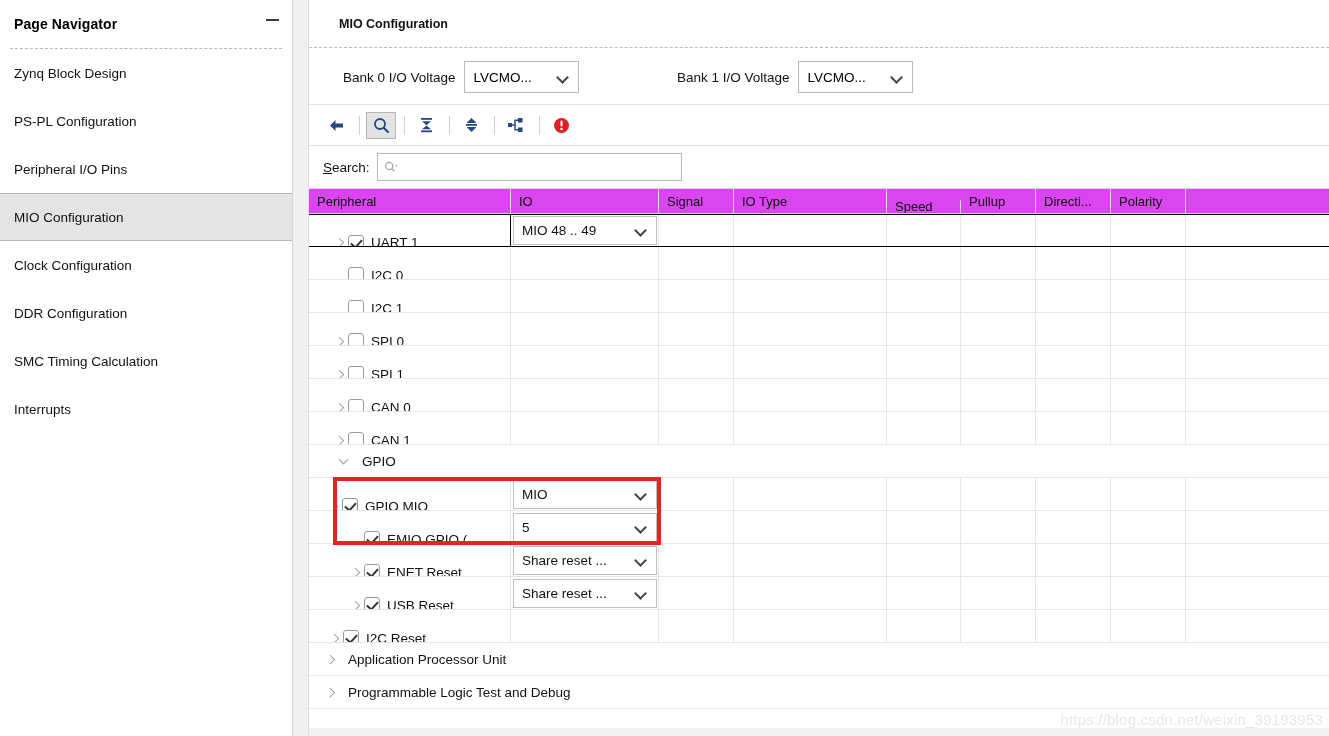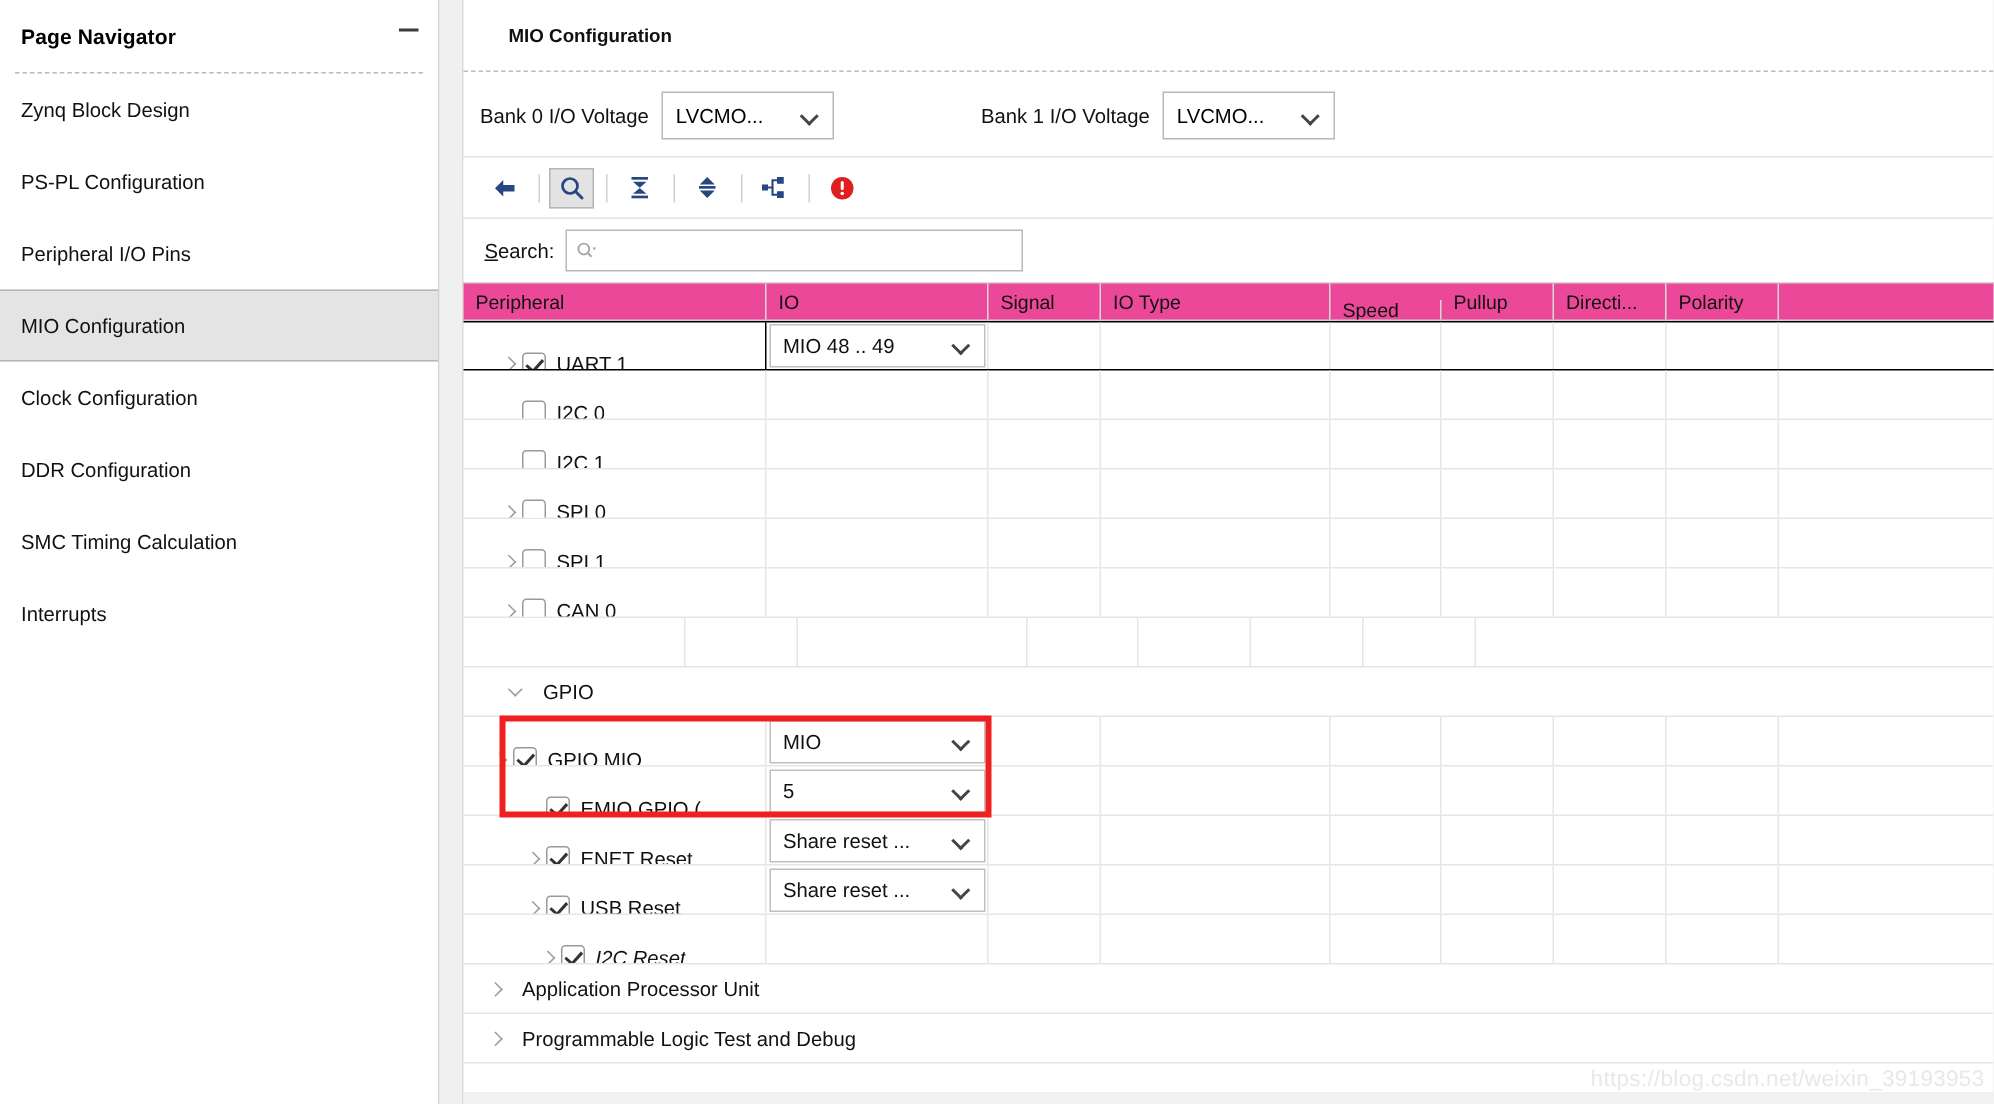--- a/index.html
+++ b/index.html
@@ -82,21 +82,21 @@
 
   
   #bankbar {
     height: 57px;
     position: relative;
     border-bottom: 1px solid #e2e2e2;
   }
   .bank-group { position: absolute; top: 13px; display: flex; align-items: center; }
   #bank0-group { left: 11px; }
   #bank1-group { left: 345px; }
-  .bank-label { font-size: 13.5px; color: #111; margin-right: 8px; }
+  .bank-label { font-size: 13.5px; color: #111; margin-right: 8px; margin-left: 23px; }
   .combo {
     border: 1px solid #b8b8b8;
     background: #fff;
     height: 32px;
     display: flex; align-items: center;
     position: relative;
     cursor: default;
   }
   .combo .ctext {
     font-size: 13.5px; color: #000000;
@@ -167,21 +167,21 @@
     font-size: 13px;
     width: 255px;
     background: transparent;
   }
 
   
   #table { position: relative; width: 1021px; }
   #thead {
     display: flex;
     height: 26px;
-    background: #ec4899;
+    background: #d946ef;
     border-top: 1px solid #d6d6d6;
     border-bottom: 1px solid #cfcfcf;
     justify-content: space-between;
   }
   .th {
     font-size: 13px; color: #111;
     display: flex; align-items: center;
     padding-left: 8px;
     border-right: 1px solid #d9d9d9;
     overflow: hidden; white-space: nowrap;
@@ -577,20 +577,29 @@
             <div class="td" style="width: 148px; min-width: 148px;"></div>
             <div class="td" style="width: 75px; min-width: 75px;"></div>
             <div class="td" style="width: 153px; min-width: 153px;"></div>
             <div class="td" style="width: 74px; min-width: 74px;"></div>
             <div class="td" style="width: 75px; min-width: 75px;"></div>
             <div class="td" style="width: 75px; min-width: 75px;"></div>
             <div class="td" style="width: 75px; min-width: 75px;"></div>
             <div class="td nb" style="width: 144px; min-width: 144px;"></div>
           </div>
           <div class="trow">
+            <div class="td" style="width: 202px; min-width: 202px;">
+              <div class="cell-peri" style="padding-left: 22px;">
+                <span class="twisty">
+                  <span class="arrow-r"></span>
+                </span>
+                <span class="cbox"></span>
+                <span class="plabel">CAN 1</span>
+              </div>
+            </div>
             <div class="td" style="width: 148px; min-width: 148px;"></div>
             <div class="td" style="width: 75px; min-width: 75px;"></div>
             <div class="td" style="width: 153px; min-width: 153px;"></div>
             <div class="td" style="width: 74px; min-width: 74px;"></div>
             <div class="td" style="width: 75px; min-width: 75px;"></div>
             <div class="td" style="width: 75px; min-width: 75px;"></div>
             <div class="td" style="width: 75px; min-width: 75px;"></div>
             <div class="td nb" style="width: 144px; min-width: 144px;"></div>
           </div>
           <div class="frow">
@@ -698,21 +707,21 @@
             <div class="td" style="width: 75px; min-width: 75px;"></div>
             <div class="td" style="width: 153px; min-width: 153px;"></div>
             <div class="td" style="width: 74px; min-width: 74px;"></div>
             <div class="td" style="width: 75px; min-width: 75px;"></div>
             <div class="td" style="width: 75px; min-width: 75px;"></div>
             <div class="td" style="width: 75px; min-width: 75px;"></div>
             <div class="td nb" style="width: 144px; min-width: 144px;"></div>
           </div>
           <div class="trow">
             <div class="td" style="width: 202px; min-width: 202px;">
-              <div class="cell-peri" style="padding-left: 48px; font-style: italic;">
+              <div class="cell-peri" style="padding-left: 17px;">
                 <span class="twisty">
                   <span class="arrow-r"></span>
                 </span>
                 <span class="cbox checked"></span>
                 <span class="plabel">I2C Reset</span>
               </div>
             </div>
             <div class="td" style="width: 148px; min-width: 148px;"></div>
             <div class="td" style="width: 75px; min-width: 75px;"></div>
             <div class="td" style="width: 153px; min-width: 153px;"></div>

